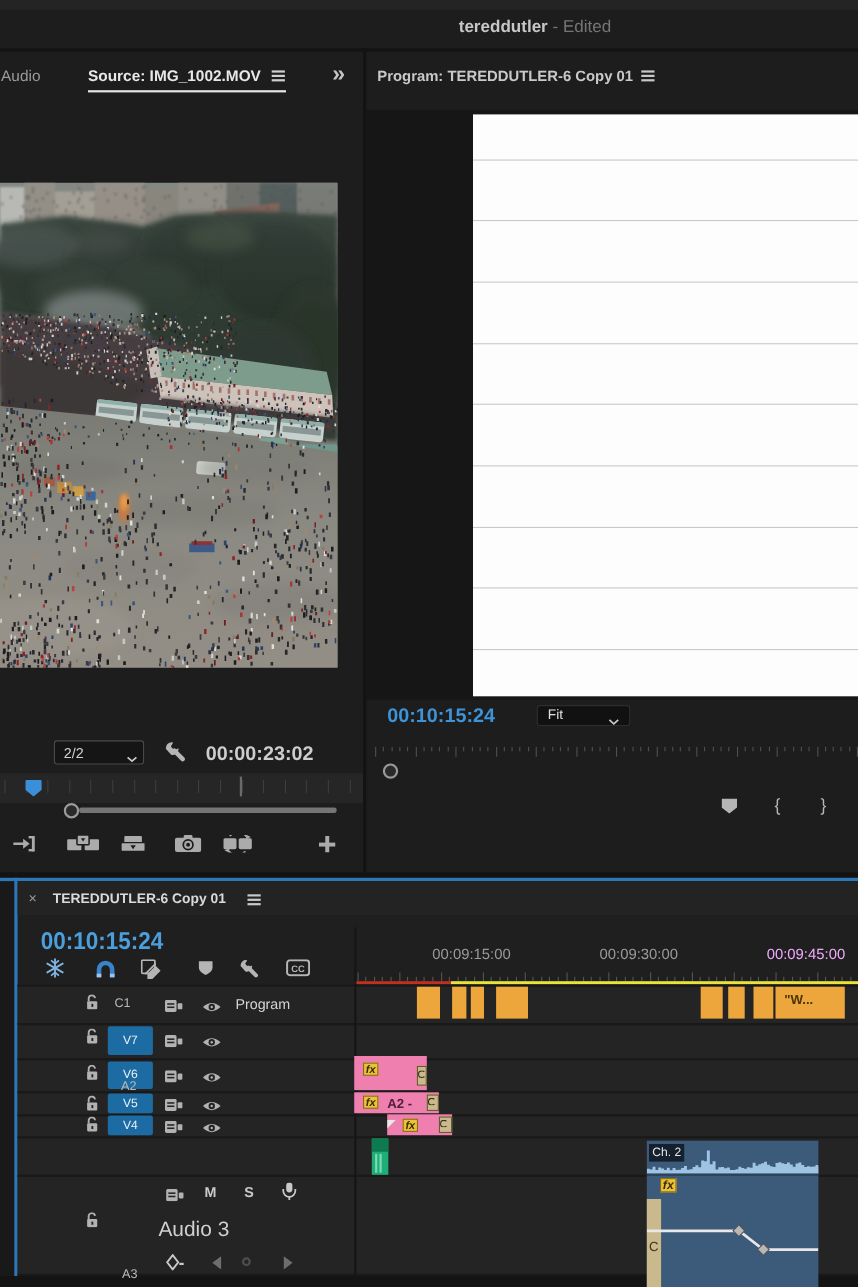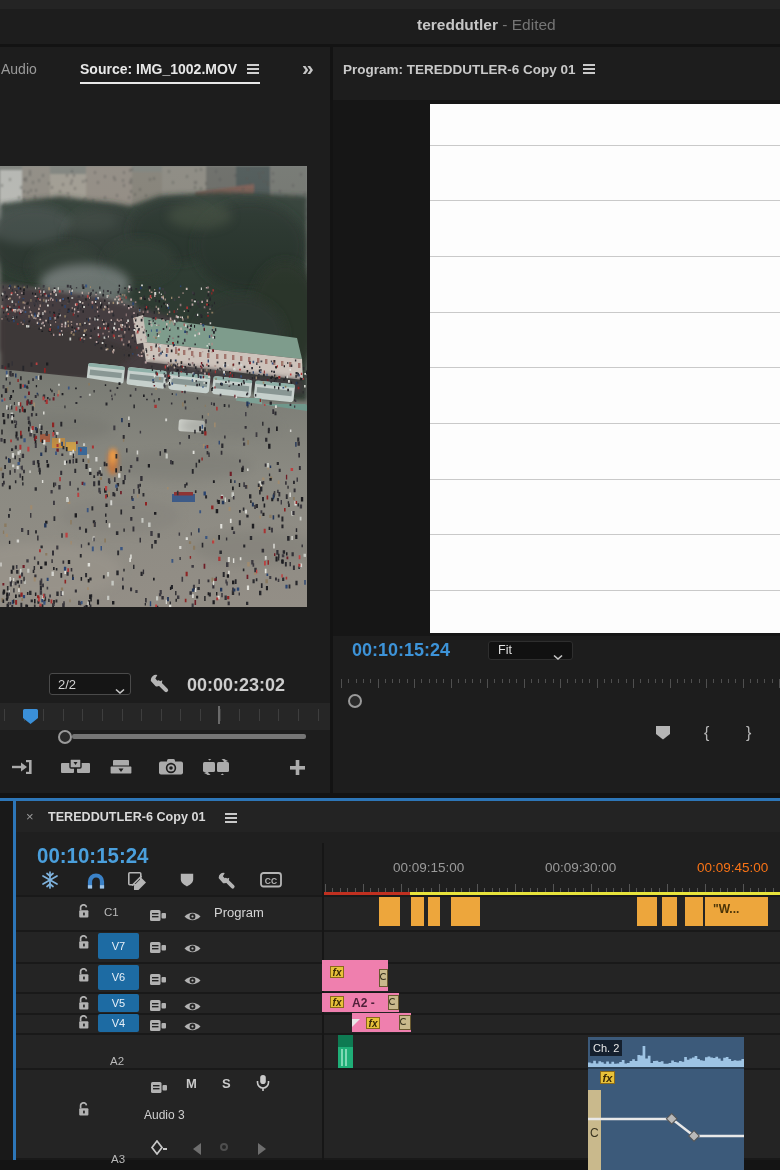--- a/index.html
+++ b/index.html
@@ -323,21 +323,21 @@
           <path d="M0.8 6.2 A4.6 4.6 0 0 1 6.2 0.8 L4.6 4.0 L7.4 6.8 L10.6 5.2 A4.6 4.6 0 0 1 5.2 10.6 Z" fill="#b5b5b5" transform="rotate(3 5 5)"></path>
           <line x1="7.4" y1="7.4" x2="14.0" y2="14.0" stroke="#b5b5b5" stroke-width="3.6" stroke-linecap="round"></line>
         </g>
       </svg></div>
     <div class="abs" style="left:260px;top:872px"><svg style="" width="22" height="16" viewBox="0 0 22 16">
         <rect x="1" y="1" width="20" height="13.5" rx="2.5" fill="none" stroke="#b5b5b5" stroke-width="1.8"></rect>
         <text x="11" y="11.5" font-family="Liberation Sans" font-size="8.5" font-weight="bold" fill="#b5b5b5" text-anchor="middle">CC</text>
       </svg></div>
     <div class="abs" style="left:393px;top:860px;font-size:13.5px;color:#9a9a9a">00:09:15:00</div>
     <div class="abs" style="left:545px;top:860px;font-size:13.5px;color:#9a9a9a">00:09:30:00</div>
-    <div class="abs" style="left:697px;top:860px;font-size:13.5px;color:#f97316">00:09:45:00</div>
+    <div class="abs" style="left:697px;top:860px;font-size:13.5px;color:#f0abfc">00:09:45:00</div>
     <div class="abs" style="left:324.5px;top:884px;width:1px;height:8px;background:#555"></div>
     <div class="abs" style="left:332.1px;top:888px;width:1px;height:4px;background:#555"></div>
     <div class="abs" style="left:339.7px;top:888px;width:1px;height:4px;background:#555"></div>
     <div class="abs" style="left:347.3px;top:888px;width:1px;height:4px;background:#555"></div>
     <div class="abs" style="left:354.9px;top:888px;width:1px;height:4px;background:#555"></div>
     <div class="abs" style="left:362.5px;top:884px;width:1px;height:8px;background:#555"></div>
     <div class="abs" style="left:370.1px;top:888px;width:1px;height:4px;background:#555"></div>
     <div class="abs" style="left:377.7px;top:888px;width:1px;height:4px;background:#555"></div>
     <div class="abs" style="left:385.3px;top:888px;width:1px;height:4px;background:#555"></div>
     <div class="abs" style="left:392.9px;top:888px;width:1px;height:4px;background:#555"></div>
@@ -489,41 +489,41 @@
         <rect x="0" y="0" width="10.5" height="11" rx="1.5" fill="#b2b2b2"></rect>
         <rect x="11.5" y="3" width="4.5" height="5.5" rx="1" fill="#b2b2b2"></rect>
         <rect x="2" y="3" width="6.5" height="1.4" fill="#232323"></rect>
         <rect x="2" y="6" width="6.5" height="1.4" fill="#232323"></rect>
       </svg></div>
     <div style="position:absolute;left:184px;top:1018px"><svg style="" width="17" height="11" viewBox="0 0 17 11">
         <path d="M0.5 5.5 Q8.5 -2 16.5 5.5 Q8.5 13 0.5 5.5 Z" fill="#b2b2b2"></path>
         <circle cx="8.5" cy="5.5" r="2.9" fill="#232323"></circle>
         <circle cx="8.5" cy="5.5" r="1.1" fill="#b2b2b2"></circle>
       </svg></div>
-    <div class="abs" style="left:110px;top:1055px;font-size:11.5px;color:#b9b9b9">A2</div>
+    <div class="abs" style="left:110px;top:982px;font-size:11.5px;color:#b9b9b9">A2</div>
     <div style="position:absolute;left:151px;top:1079px"><svg style="" width="16" height="11" viewBox="0 0 16 11">
         <rect x="0" y="0" width="10.5" height="11" rx="1.5" fill="#b2b2b2"></rect>
         <rect x="11.5" y="3" width="4.5" height="5.5" rx="1" fill="#b2b2b2"></rect>
         <rect x="2" y="3" width="6.5" height="1.4" fill="#232323"></rect>
         <rect x="2" y="6" width="6.5" height="1.4" fill="#232323"></rect>
       </svg></div>
     <div class="abs" style="left:186px;top:1076px;font-size:13px;font-weight:bold;color:#c9c9c9">M</div>
     <div class="abs" style="left:222px;top:1076px;font-size:13px;font-weight:bold;color:#c9c9c9">S</div>
     <div class="abs" style="left:256px;top:1075px"><svg style="" width="14" height="16" viewBox="0 0 14 16">
         <rect x="4.2" y="0" width="5.6" height="9" rx="2.8" fill="#c9c9c9"></rect>
         <path d="M1.5 6 v1.5 a5.5 5.5 0 0 0 11 0 V6" fill="none" stroke="#c9c9c9" stroke-width="1.6"></path>
         <line x1="7" y1="13" x2="7" y2="16" stroke="#c9c9c9" stroke-width="1.6"></line>
       </svg></div>
     <div style="position:absolute;left:78px;top:1102px"><svg style="" width="12" height="14" viewBox="0 0 12 14">
         <path d="M2.6 6.3 V4.0 a2.9 2.9 0 0 1 5.8 -0.6" fill="none" stroke="#b2b2b2" stroke-width="1.7"></path>
         <rect x="1.2" y="6.2" width="9.2" height="7.4" rx="1" fill="#b2b2b2"></rect>
         <rect x="5.1" y="8.6" width="1.7" height="2.8" fill="#222"></rect>
       </svg></div>
     <div class="abs" style="left:111px;top:1153px;font-size:11.5px;color:#b9b9b9">A3</div>
-    <div class="abs" style="left:144px;top:1108px;font-size:12px;color:#d0d0d0">Audio 3</div>
+    <div class="abs" style="left:144px;top:1108px;font-size:19px;color:#d0d0d0">Audio 3</div>
     <div class="abs" style="left:150px;top:1140px"><svg style="" width="14" height="15" viewBox="0 0 14 15">
         <path d="M7 1 L12 7.5 L7 14 L2 7.5 Z" fill="none" stroke="#c9c9c9" stroke-width="1.7"></path>
       </svg></div>
     <div class="abs" style="left:163px;top:1148px;width:4px;height:2px;background:#c9c9c9"></div>
     <div class="abs" style="left:192px;top:1141px"><svg style="" width="10" height="12" viewBox="0 0 10 12">
         <polygon points="9,0 9,12 1,6" fill="#6e6e6e"></polygon>
       </svg></div>
     <div class="abs" style="left:220px;top:1143px;width:8px;height:8px;border:2px solid #4e4e4e;border-radius:50%"></div>
     <div class="abs" style="left:257px;top:1141px"><svg style="" width="10" height="12" viewBox="0 0 10 12">
         <polygon points="1,0 1,12 9,6" fill="#6e6e6e"></polygon>

